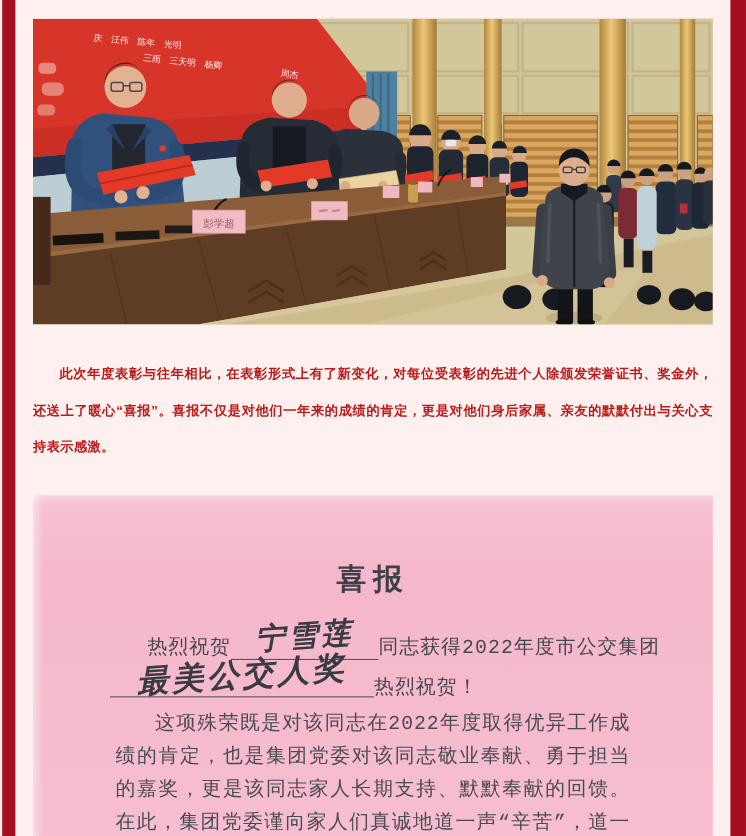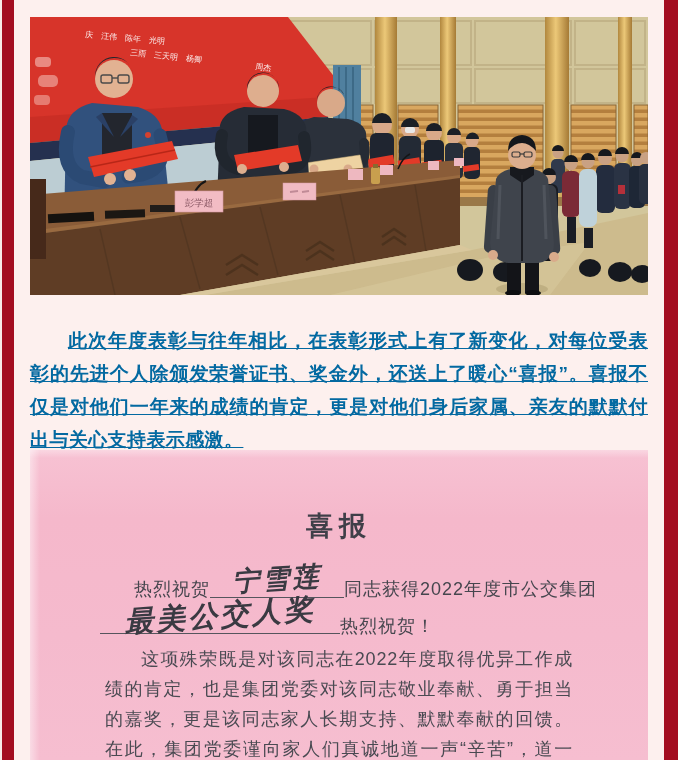--- a/index.html
+++ b/index.html
@@ -3,25 +3,25 @@
 <meta charset="utf-8">
 <style>
   html,body{margin:0;padding:0;width:678px;height:760px;overflow:hidden;background:#a30d20;
     font-family:"Liberation Sans","DejaVu Sans",sans-serif;}
   .page{position:relative;width:678px;height:760px;background:#a30d20;overflow:hidden;}
   .edge-sliver{position:absolute;left:0;top:0;width:2px;height:760px;background:#f8ebe8;}
   .content{position:absolute;left:14px;top:0;width:650px;height:760px;background:#fdf0ee;}
   figure{margin:0;padding:0;}
   .photo-lead{position:absolute;left:16px;top:17px;width:618px;height:278px;overflow:hidden;background:#d2c69b;}
   .article-para{position:absolute;left:16px;top:324px;width:618px;margin:0;
-    font-weight:bold;font-size:19px;line-height:33px;letter-spacing:.4px;
-    color:#0369a1;text-align:justify;text-indent:2em;text-decoration:underline;}
+    font-weight:bold;font-size:12px;line-height:33px;letter-spacing:.4px;
+    color:#b91c1c;text-align:justify;text-indent:2em;}
   .photo-notice{position:absolute;left:16px;top:450px;width:618px;height:310px;overflow:hidden;
     background:linear-gradient(180deg,#f7c2d3 0%,#f5b8cb 22%,#f5bacd 60%,#f6bed0 100%);
-    font-family:Liberation Sans, sans-serif;color:#46464e;}
+    font-family:Liberation Mono, monospace;color:#46464e;}
   .photo-notice::before{content:"";position:absolute;left:0;top:0;width:10px;height:100%;
     background:linear-gradient(90deg,rgba(255,255,255,.45),rgba(255,255,255,0));}
   .photo-notice::after{content:"";position:absolute;left:0;top:0;width:100%;height:8px;
     background:linear-gradient(180deg,rgba(255,255,255,.35),rgba(255,255,255,0));}
   .doc-title{position:absolute;top:58px;left:0;width:100%;text-align:center;
     font-size:27px;font-weight:bold;letter-spacing:6px;color:#3f3f48;}
   .doc-line1{position:absolute;left:70px;top:126px;width:500px;font-size:18px;letter-spacing:1px;white-space:nowrap;}
   .doc-line1 .lead-indent{display:inline-block;width:34px;}
   .doc-line2{position:absolute;left:70px;top:162px;width:500px;font-size:18px;letter-spacing:1px;white-space:nowrap;}
   .blank{display:inline-block;border-bottom:1.5px solid #55555d;text-align:center;

